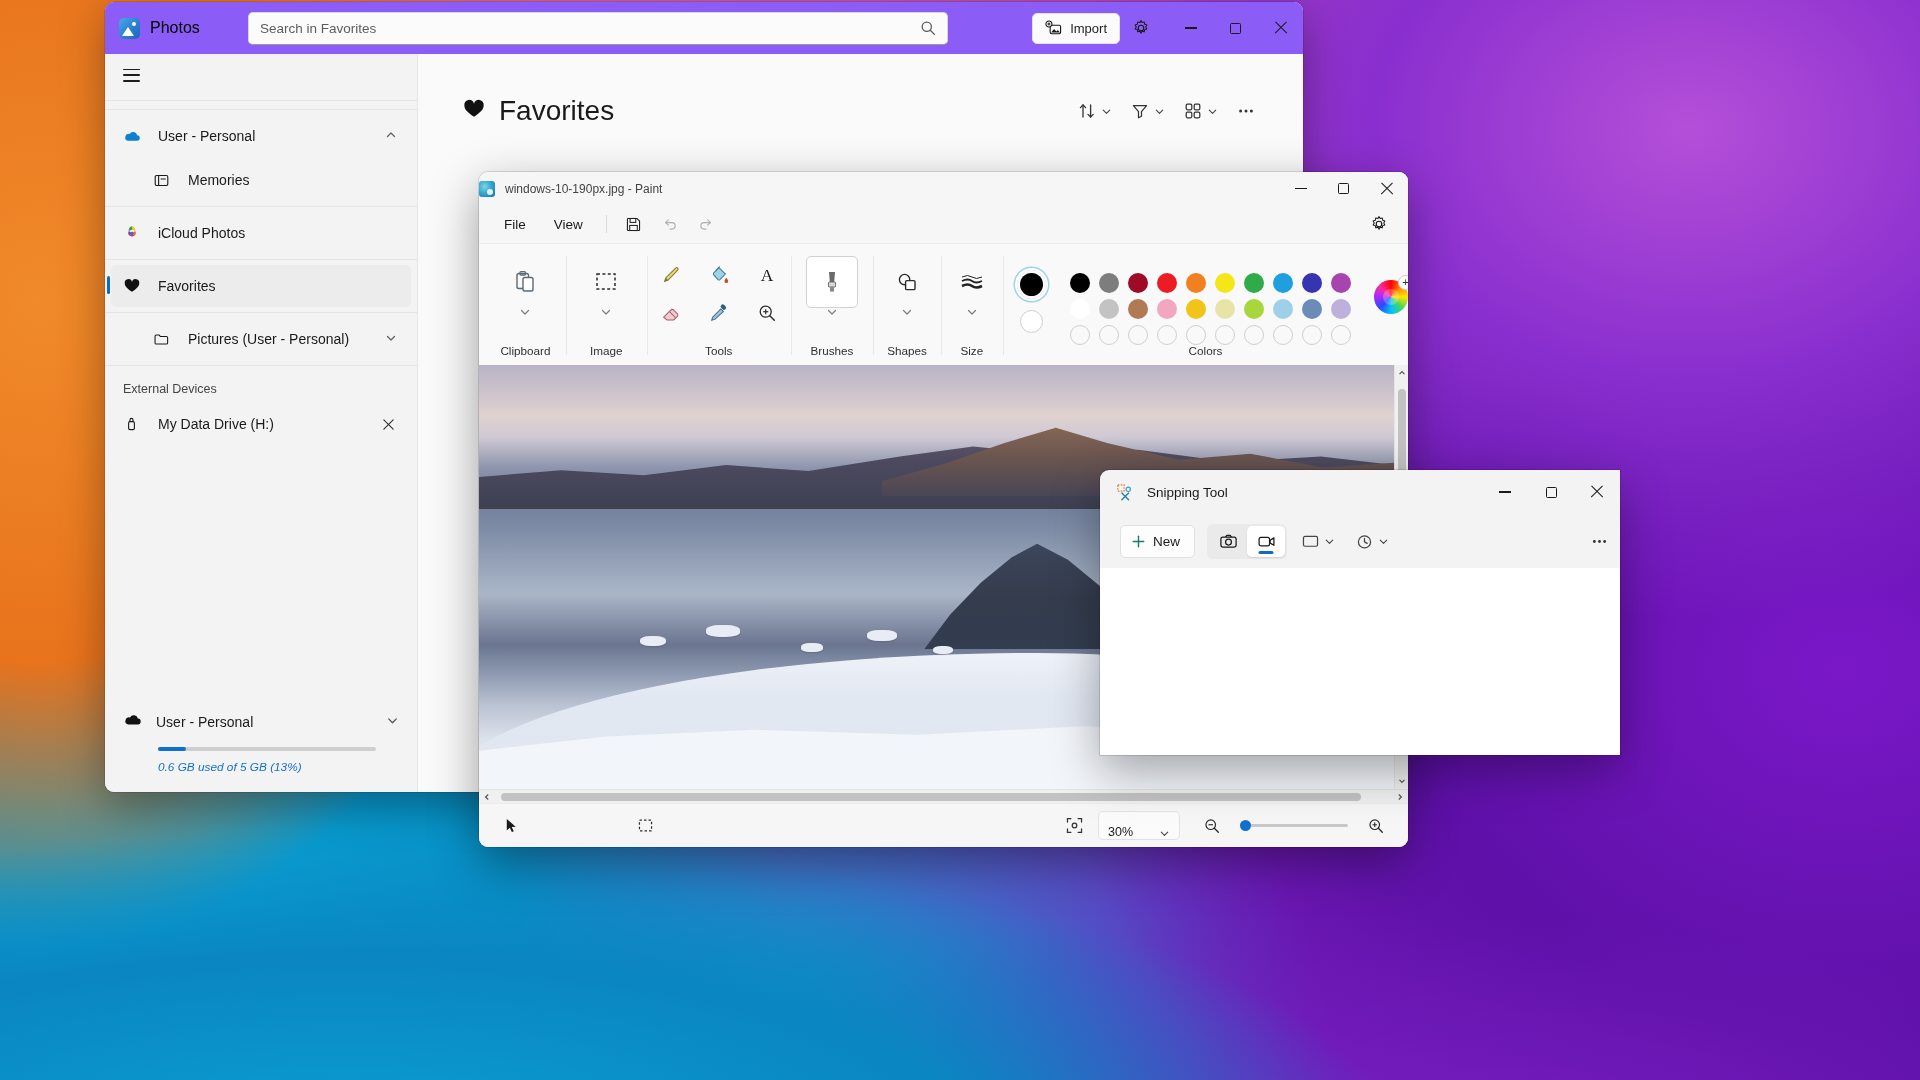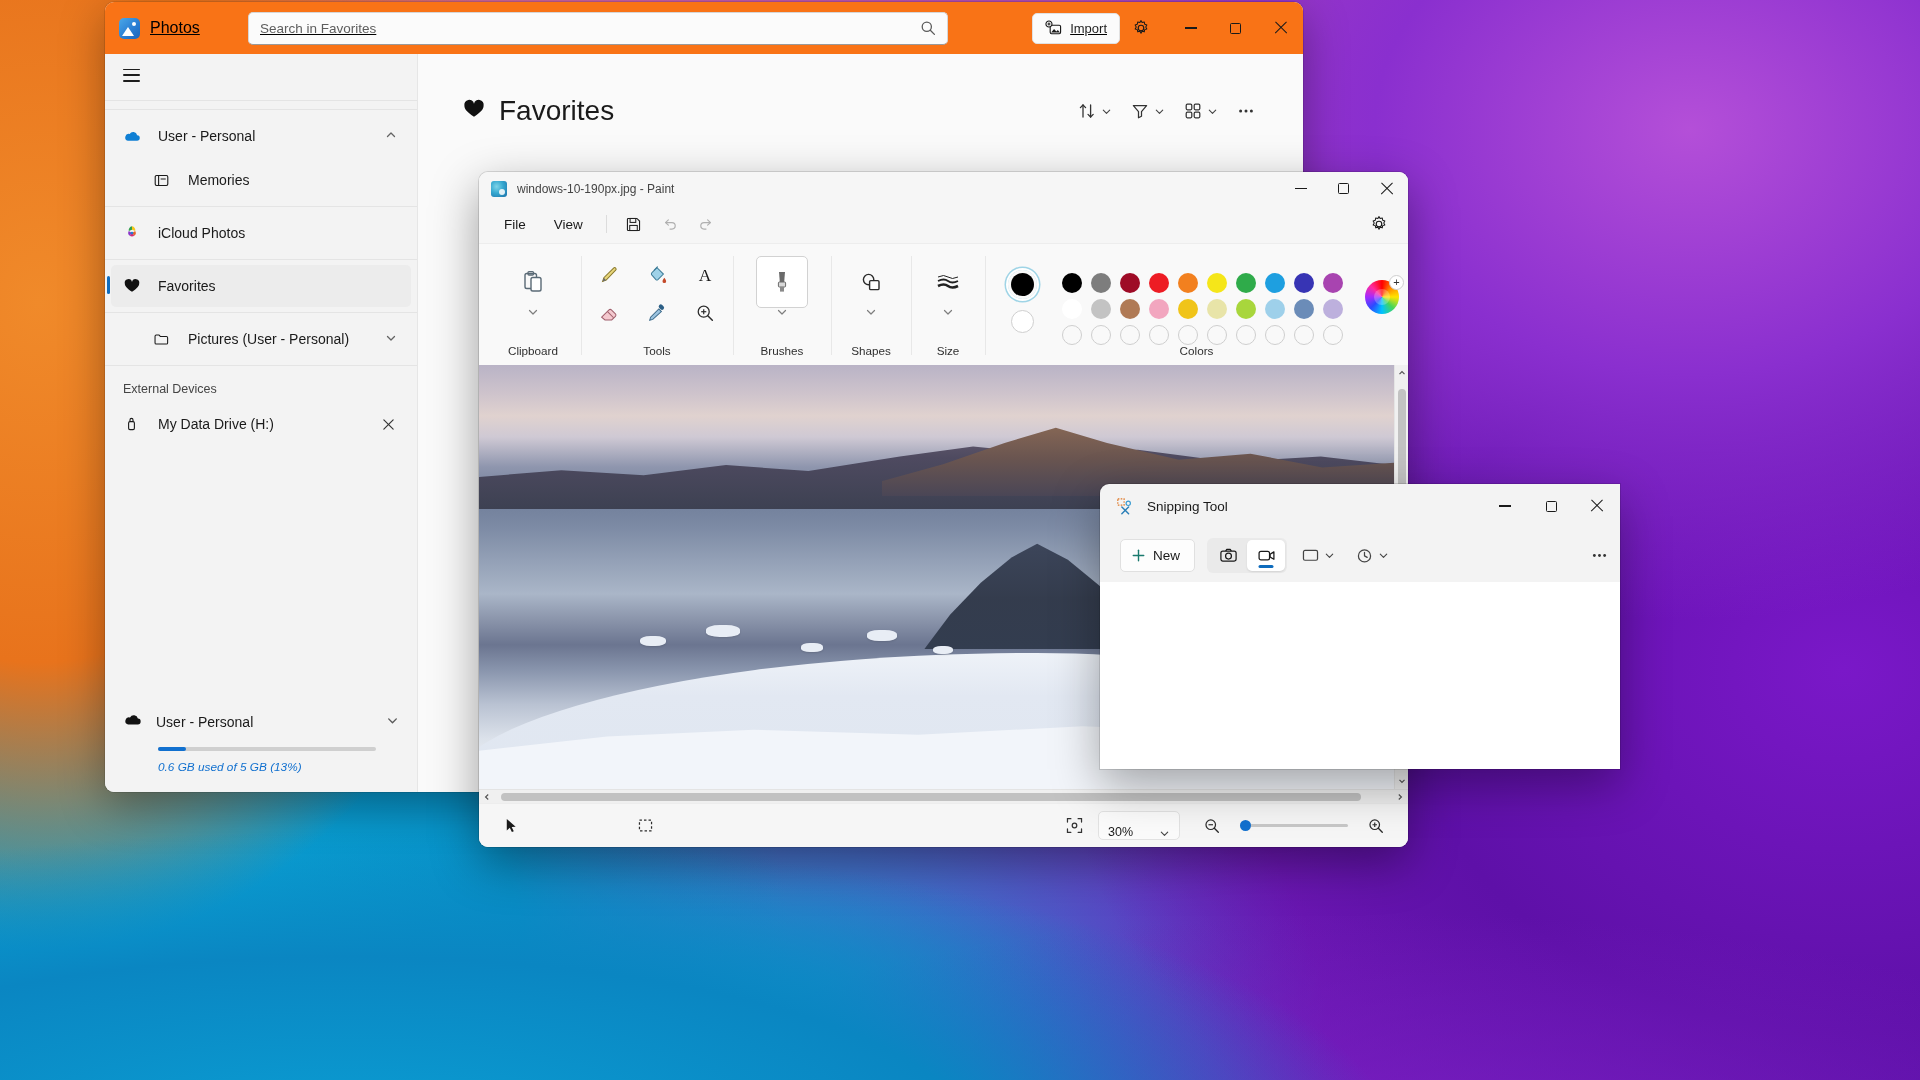--- a/index.html
+++ b/index.html
@@ -34,23 +34,22 @@
     width: 1198px; height: 790px;
     background: #f3f3f3;
     border-radius: 9px;
     box-shadow: 0 14px 44px rgba(0,0,0,.34), 0 0 0 1px rgba(0,0,0,.10);
     overflow: hidden;
     display: flex; flex-direction: column;
   }
   .photos-titlebar {
     height: 52px; flex: none;
     display: flex; align-items: center;
-    background: #f97316;
+    background: #8b5cf6;
     padding-left: 14px;
-    text-decoration: underline;
   }
   .photos-app-id { display: flex; align-items: center; gap: 10px; width: 125px; }
   .photos-logo {
     width: 21px; height: 21px; border-radius: 5px;
     background: linear-gradient(135deg,#4aa8e8 0%,#2b7fd4 55%,#1b64bb 100%);
     position: relative; flex: none;
   }
   .photos-logo::before{
     content:""; position:absolute; left:3px; bottom:3px;
     width:0; height:0;
@@ -178,21 +177,21 @@
   
   #paint-window {
     position: absolute; left: 479px; top: 172px;
     width: 929px; height: 675px;
     background: #f6f6f6;
     border-radius: 9px;
     box-shadow: 0 16px 48px rgba(0,0,0,.38), 0 0 0 1px rgba(0,0,0,.12);
     overflow: hidden;
     display: flex; flex-direction: column;
   }
-  .paint-titlebar { height: 33px; flex: none; display: flex; align-items: center; padding-left: 12px; background:#f6f6f6; }
+  .paint-titlebar { height: 33px; flex: none; display: flex; align-items: center; padding-left: 0; background:#f6f6f6; }
   .paint-logo {
     width: 16px; height: 16px; flex: none; margin-right: 10px;
     border-radius: 3px;
     background: radial-gradient(circle at 35% 35%, #7fd4e8 0%, #36a8d0 45%, #1b6fa8 100%);
     position: relative;
   }
   .paint-logo::after{
     content:""; position:absolute; right:2px; bottom:2px; width:6px; height:6px;
     border-radius:50%; background:#ffffff; opacity:.85;
   }
@@ -319,21 +318,21 @@
     height: 29px; min-width: 82px; background: #fbfbfb; border: 1px solid #e2e2e2;
     border-radius: 5px; display: flex; align-items: flex-end; justify-content: space-between;
     padding: 0 9px; font-size: 12.5px; color: #1a1a1a; cursor: default;
   }
   .zoom-slider { display: flex; align-items: center; gap: 10px; margin-left: 8px; }
   .zs-track { width: 108px; height: 3px; background: #c8c8c8; border-radius: 2px; position: relative; }
   .zs-knob { position: absolute; left: 0; top: -4px; width: 11px; height: 11px; border-radius: 50%; background: #1170cf; }
 
   
   #snip-window {
-    position: absolute; left: 1100px; top: 484px;
+    position: absolute; left: 1100px; top: 470px;
     width: 520px; height: 285px;
     background: #f3f3f3;
     border-radius: 9px 0 0 0;
     box-shadow: 0 16px 48px rgba(0,0,0,.34), 0 0 0 1px rgba(0,0,0,.12);
     overflow: hidden;
     display: flex; flex-direction: column;
   }
   .snip-titlebar { height: 44px; flex: none; display: flex; align-items: center; padding-left: 16px; }
   .snip-logo { width: 18px; height: 18px; margin-right: 13px; position: relative; flex: none; }
   .snip-title { font-size: 13.5px; color: #1a1a1a; }
@@ -670,20 +669,35 @@
         </div>
         <span class="rib-caret">
           <svg width="12" height="12" viewBox="0 0 12 12">
               <polyline points="2.5,4.5 6,8 9.5,4.5" fill="none" stroke="#555" stroke-width="1.2" stroke-linecap="round" stroke-linejoin="round"></polyline>
             </svg>
         </span>
       </div>
       <div class="rib-label">Clipboard</div>
     </div>
 
+    <div class="rib-group" style="width:96px">
+      <div class="rib-btn-stack">
+        <div class="rib-cell">
+          <svg width="26" height="26" viewBox="0 0 26 26">
+            <rect x="4" y="5" width="18" height="15" fill="none" stroke="#2b2b2b" stroke-width="1.5" stroke-dasharray="3 2.4"></rect>
+          </svg>
+        </div>
+        <span class="rib-caret">
+          <svg width="12" height="12" viewBox="0 0 12 12">
+              <polyline points="2.5,4.5 6,8 9.5,4.5" fill="none" stroke="#555" stroke-width="1.2" stroke-linecap="round" stroke-linejoin="round"></polyline>
+            </svg>
+        </span>
+      </div>
+      <div class="rib-label">Image</div>
+    </div>
 
     <div class="rib-group" style="width:152px">
       <div class="tools-grid">
         <div class="rib-cell">
           <svg width="22" height="22" viewBox="0 0 24 24">
             <path d="M5 19 l1.4-4 L17 4.4 a1.6 1.6 0 0 1 2.3 2.3 L8.9 17.6z" fill="#e8d67a" stroke="#8a7a2e" stroke-width="1.1"></path>
             <path d="M5 19 l1.4-4 l2.5 2.6z" fill="#6b6b6b"></path>
           </svg>
         </div>
         <div class="rib-cell">

